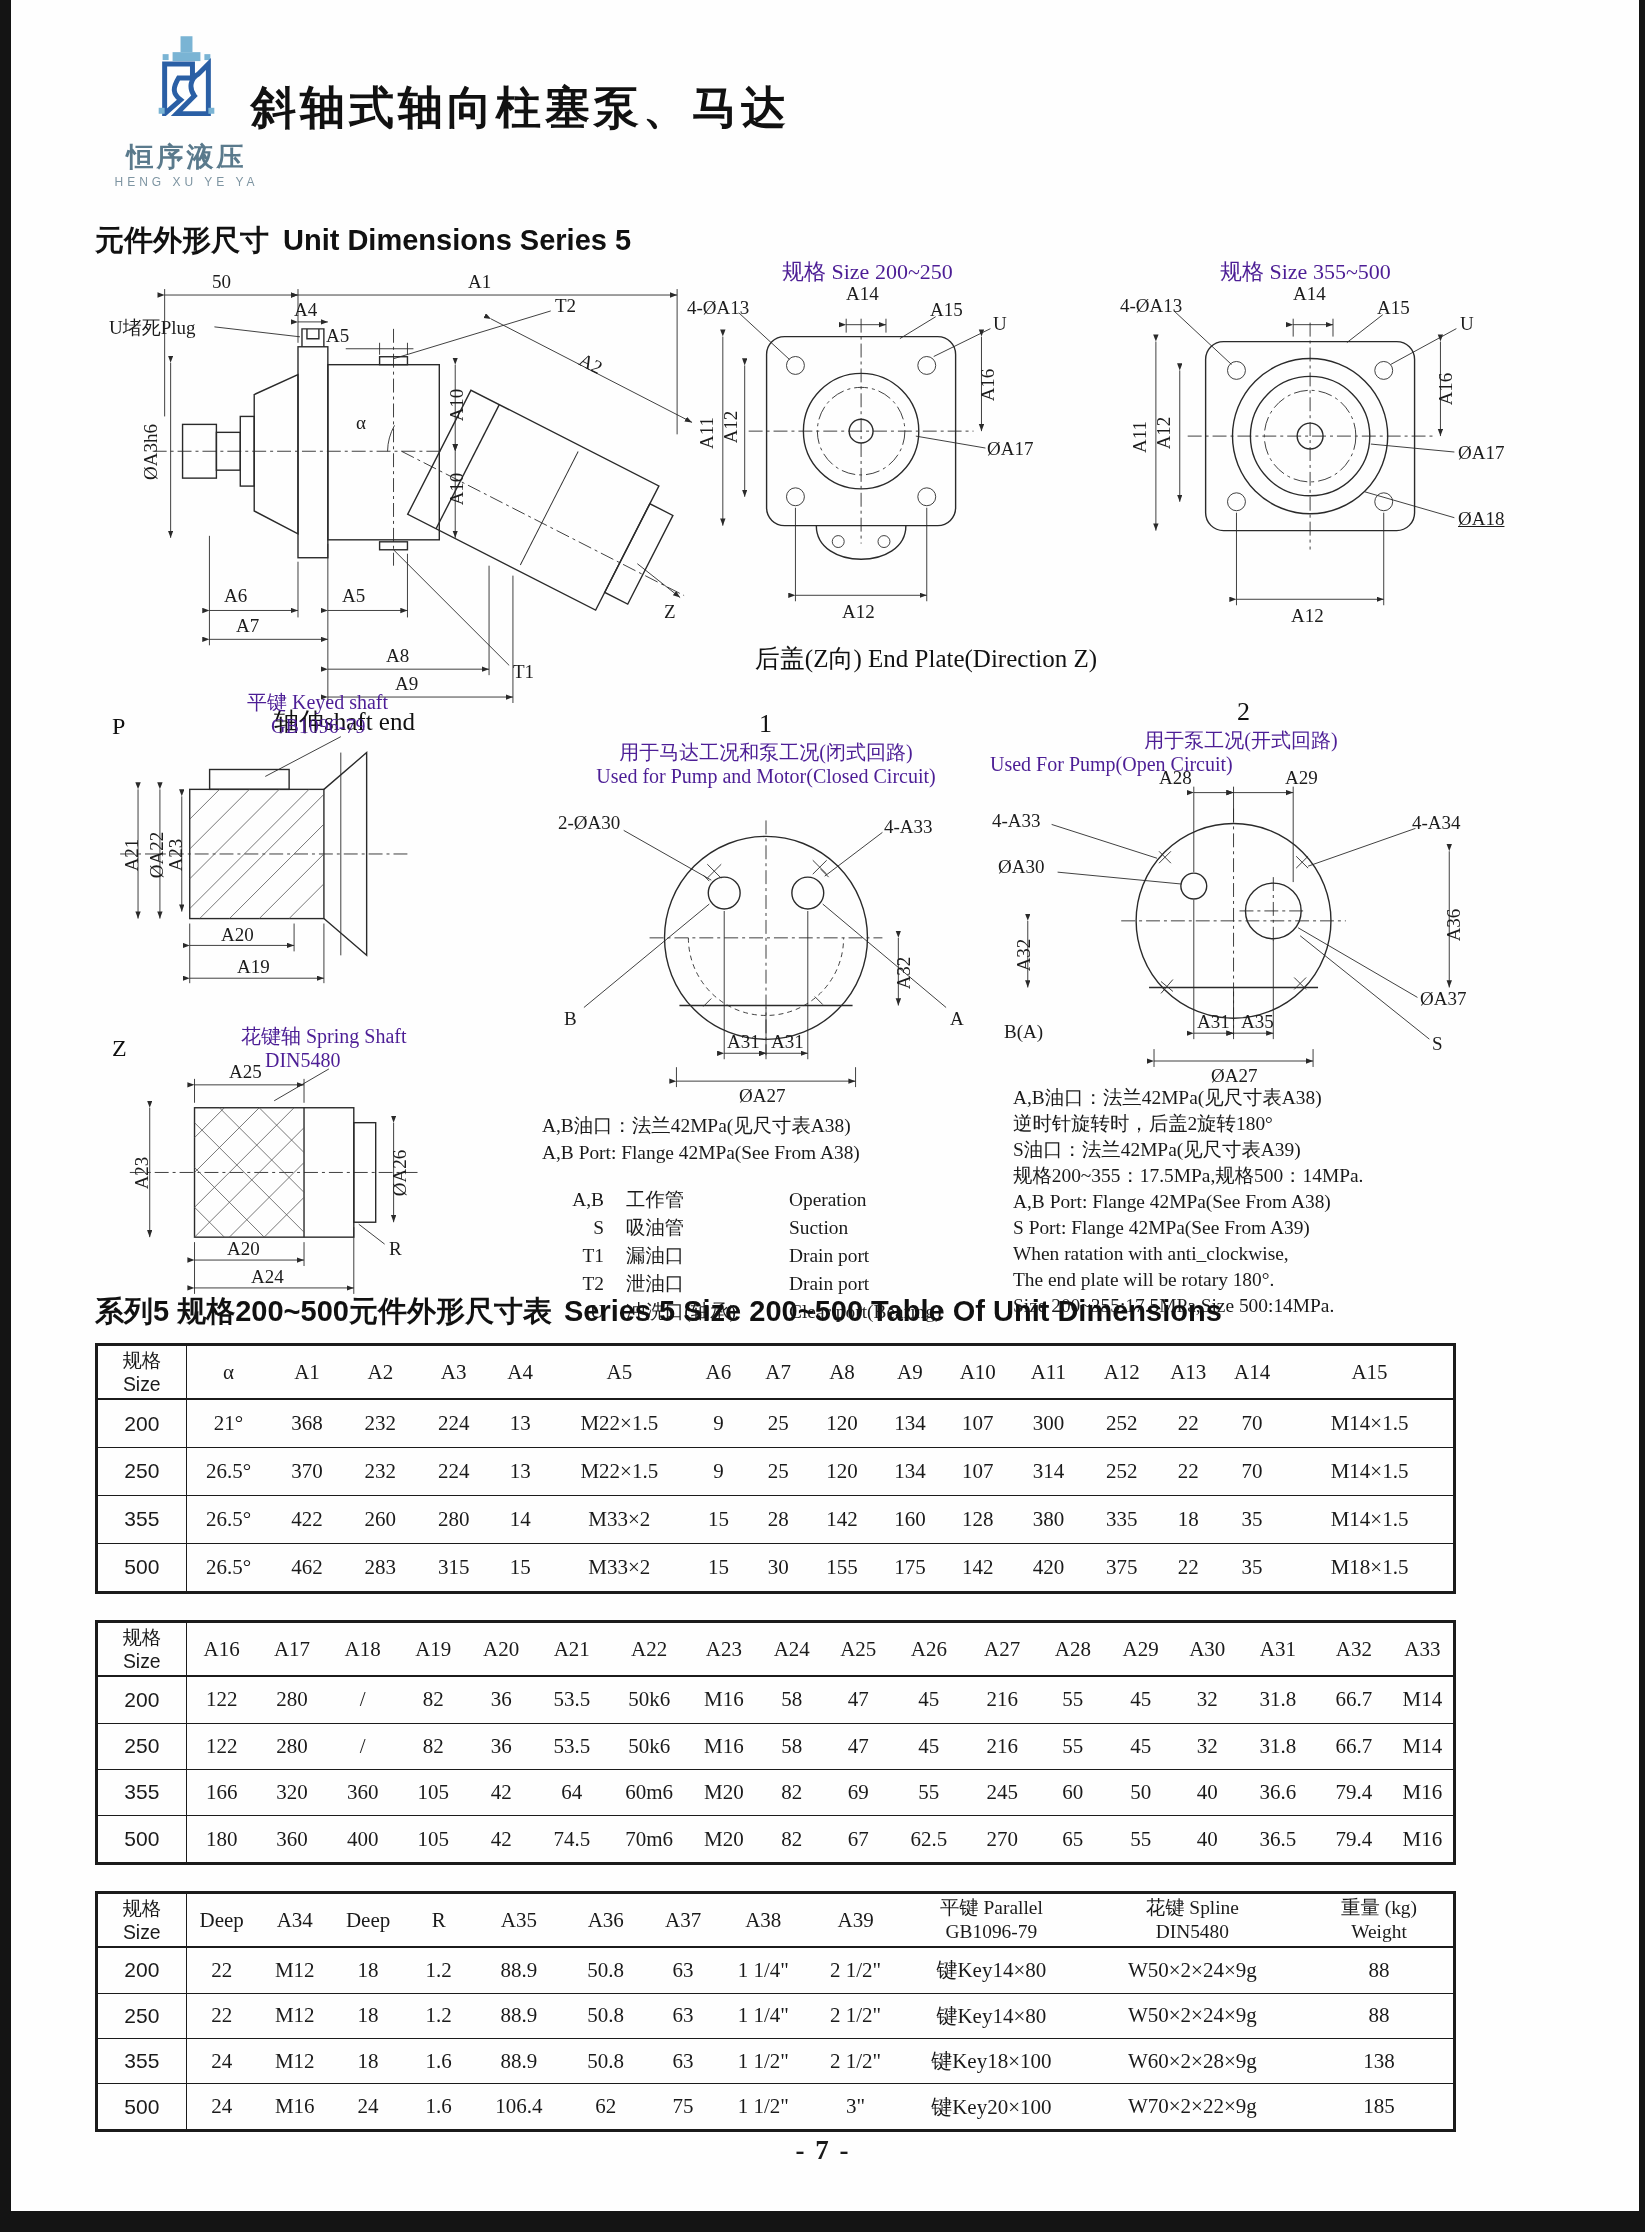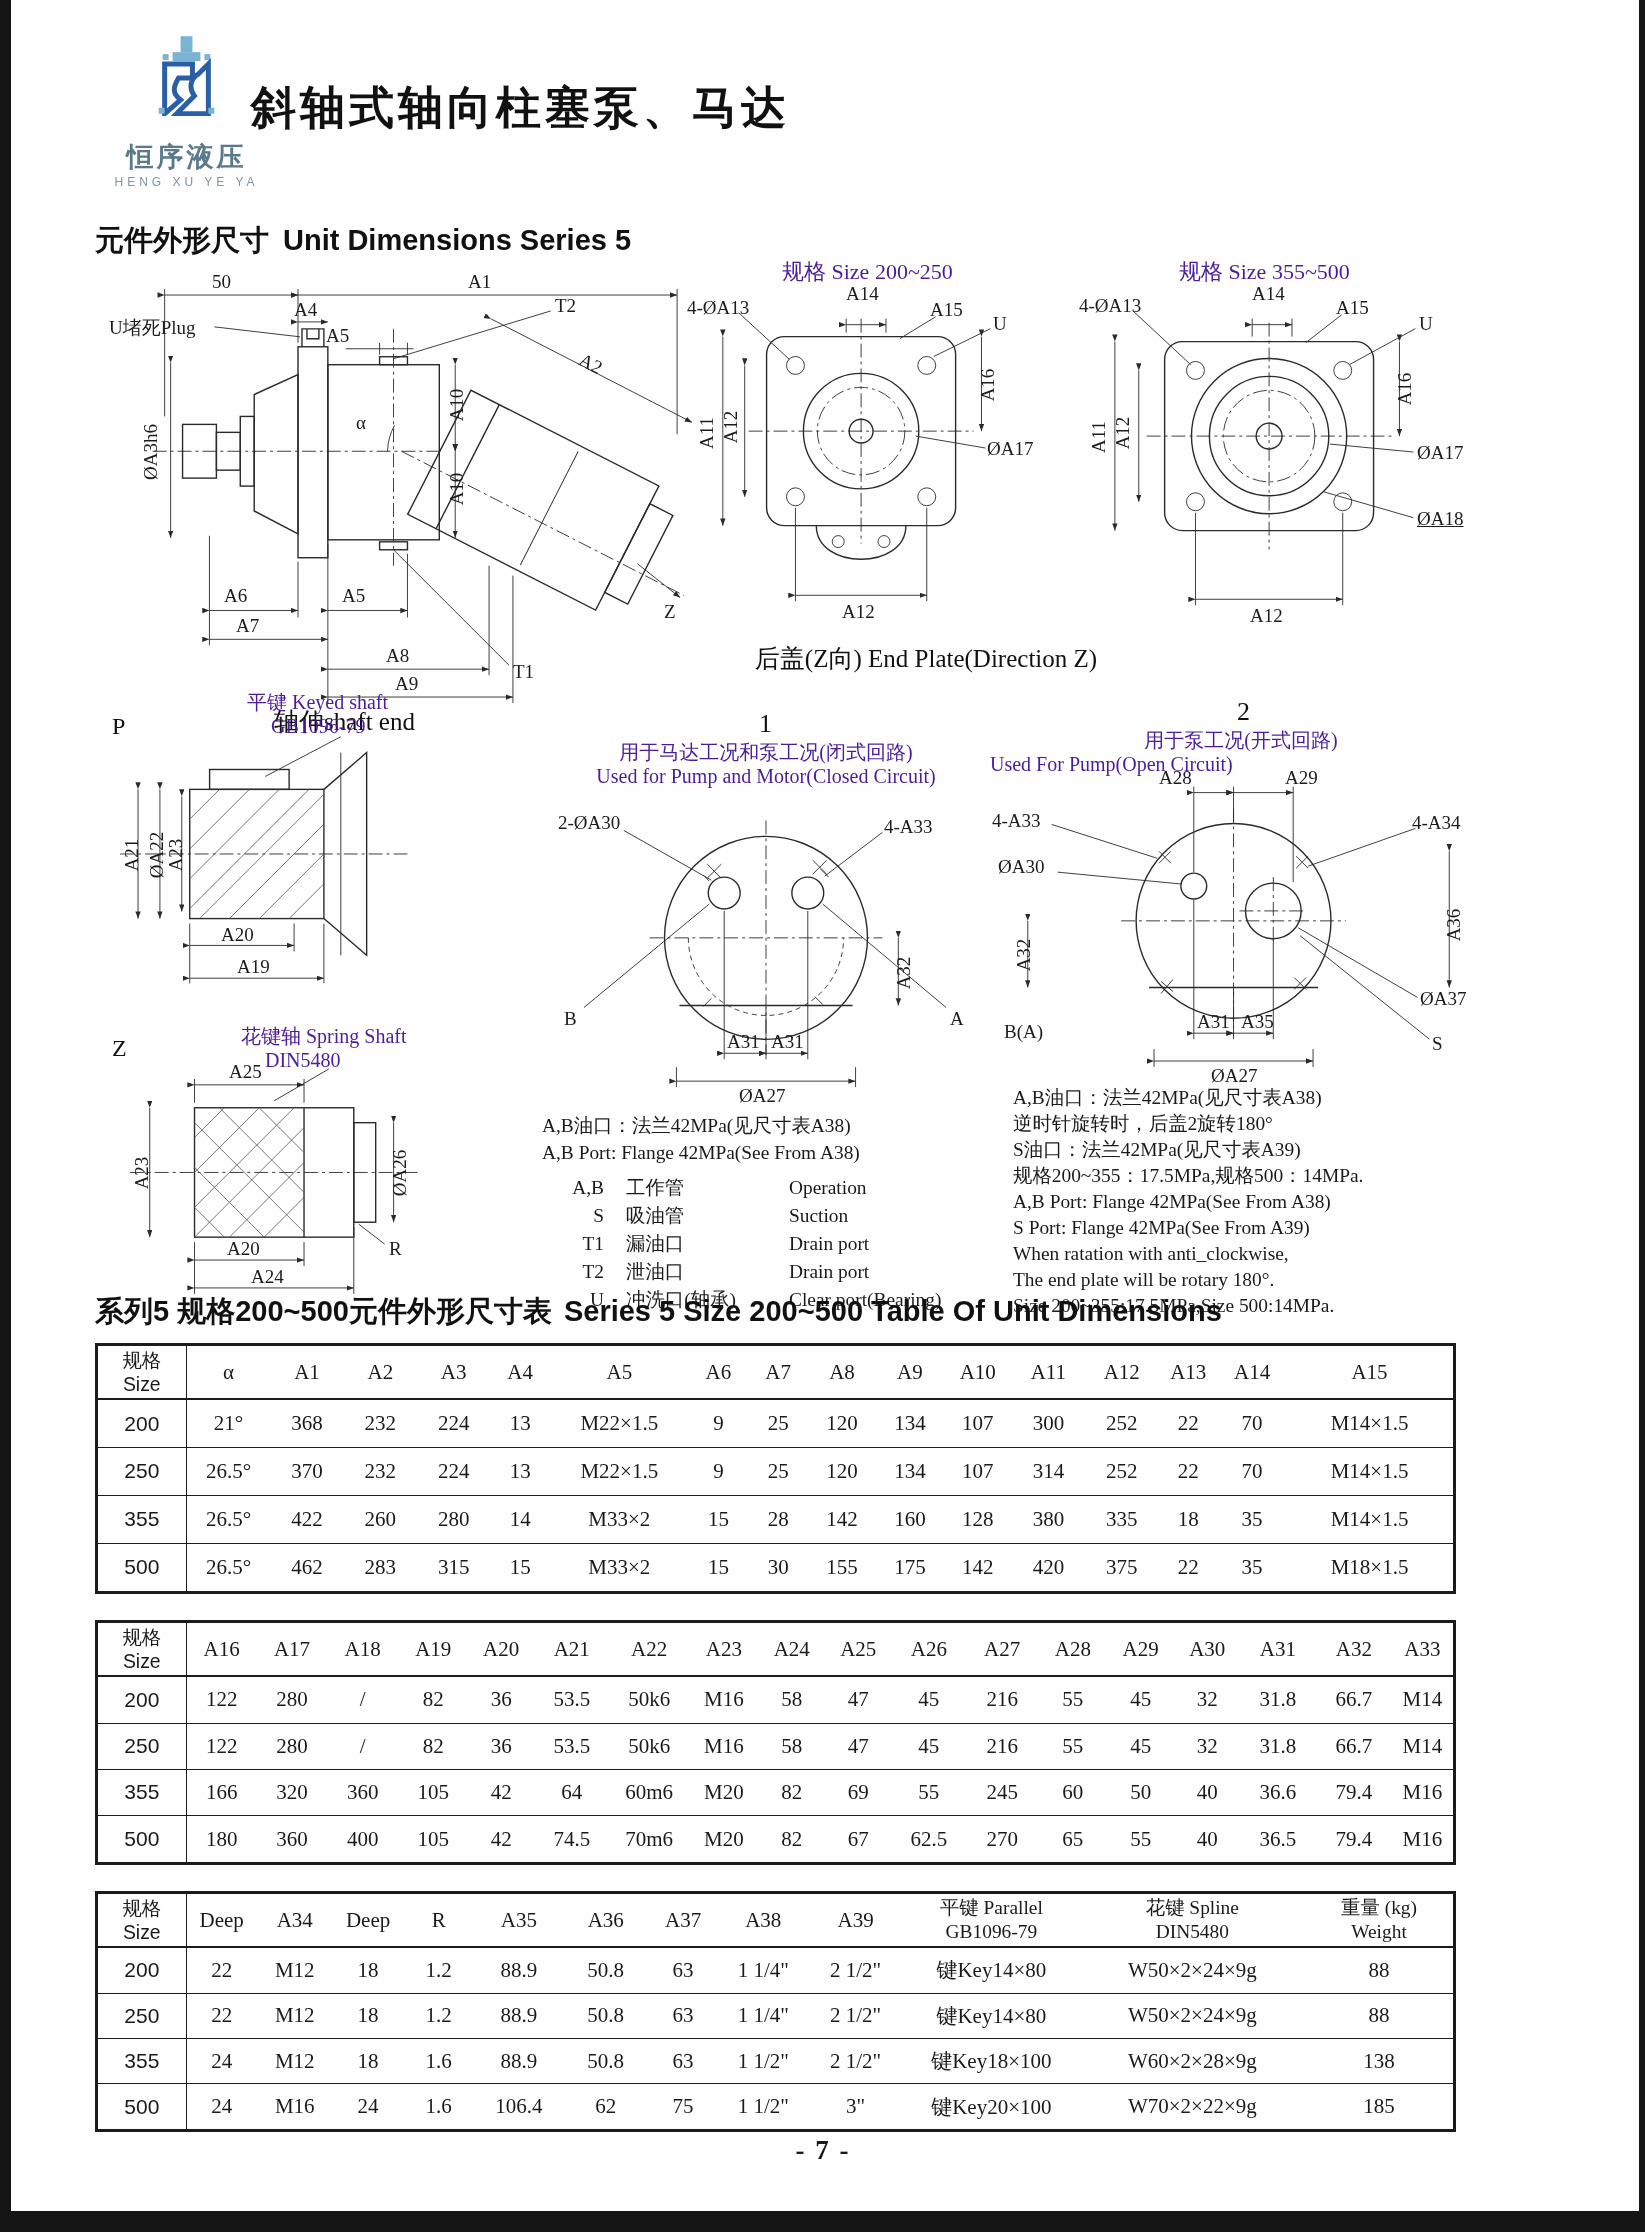--- a/index.html
+++ b/index.html
@@ -205,21 +205,21 @@
     <span class="dim" style="left:159px;top:26px;">A14</span>
     <span class="dim" style="left:243px;top:42px;">A15</span>
     <span class="dim" style="left:306px;top:56px;">U</span>
     <span class="dim rotv" style="left:285px;top:117px;">A16</span>
     <span class="dim rotv" style="left:4px;top:165px;">A11</span>
     <span class="dim rotv" style="left:28px;top:159px;">A12</span>
     <span class="dim" style="left:300px;top:181px;">ØA17</span>
     <span class="dim" style="left:155px;top:344px;">A12</span>
   </div>
 
-  <div class="fig" style="left:1075px;top:257px;width:428px;height:398px;">
+  <div class="fig" style="left:1116px;top:257px;width:428px;height:398px;">
     <div class="figtitle" style="left:104px;top:0px;">规格 Size 355~500</div>
     <svg viewBox="0 0 430 400" width="428" height="398">
       <defs>
           <marker id="arC" markerWidth="10" markerHeight="8" refX="8" refY="3" orient="auto">
             <path d="M0 0L8 3L0 6z" fill="#2a2a2a"></path>
           </marker>
         </defs>
       <rect class="s" x="90" y="85" width="210" height="190" rx="18"></rect>
       <circle class="d" cx="121" cy="114" r="9"></circle>
         <circle class="d" cx="269" cy="114" r="9"></circle>
@@ -424,21 +424,21 @@
     <span class="dim" style="left:251px;top:314px;">A35</span>
     <span class="dim" style="left:221px;top:368px;">ØA27</span>
     <span class="dim" style="left:430px;top:291px;">ØA37</span>
     <span class="dim" style="left:14px;top:324px;">B(A)</span>
     <span class="dim" style="left:442px;top:336px;">S</span>
   </div>
 
   <div class="legend">
     <div>A,B油口：法兰42MPa(见尺寸表A38)</div>
     <div>A,B Port: Flange 42MPa(See From A38)</div>
-    <div class="row" style="margin-top:8px;text-decoration:underline;">
+    <div class="row" style="margin-top:20px;text-decoration:underline;">
       <span class="code">A,B</span>
       <span class="cn">工作管</span>
       <span class="en">Operation</span>
     </div>
     <div class="row">
       <span class="code">S</span>
       <span class="cn">吸油管</span>
       <span class="en">Suction</span>
     </div>
     <div class="row">

